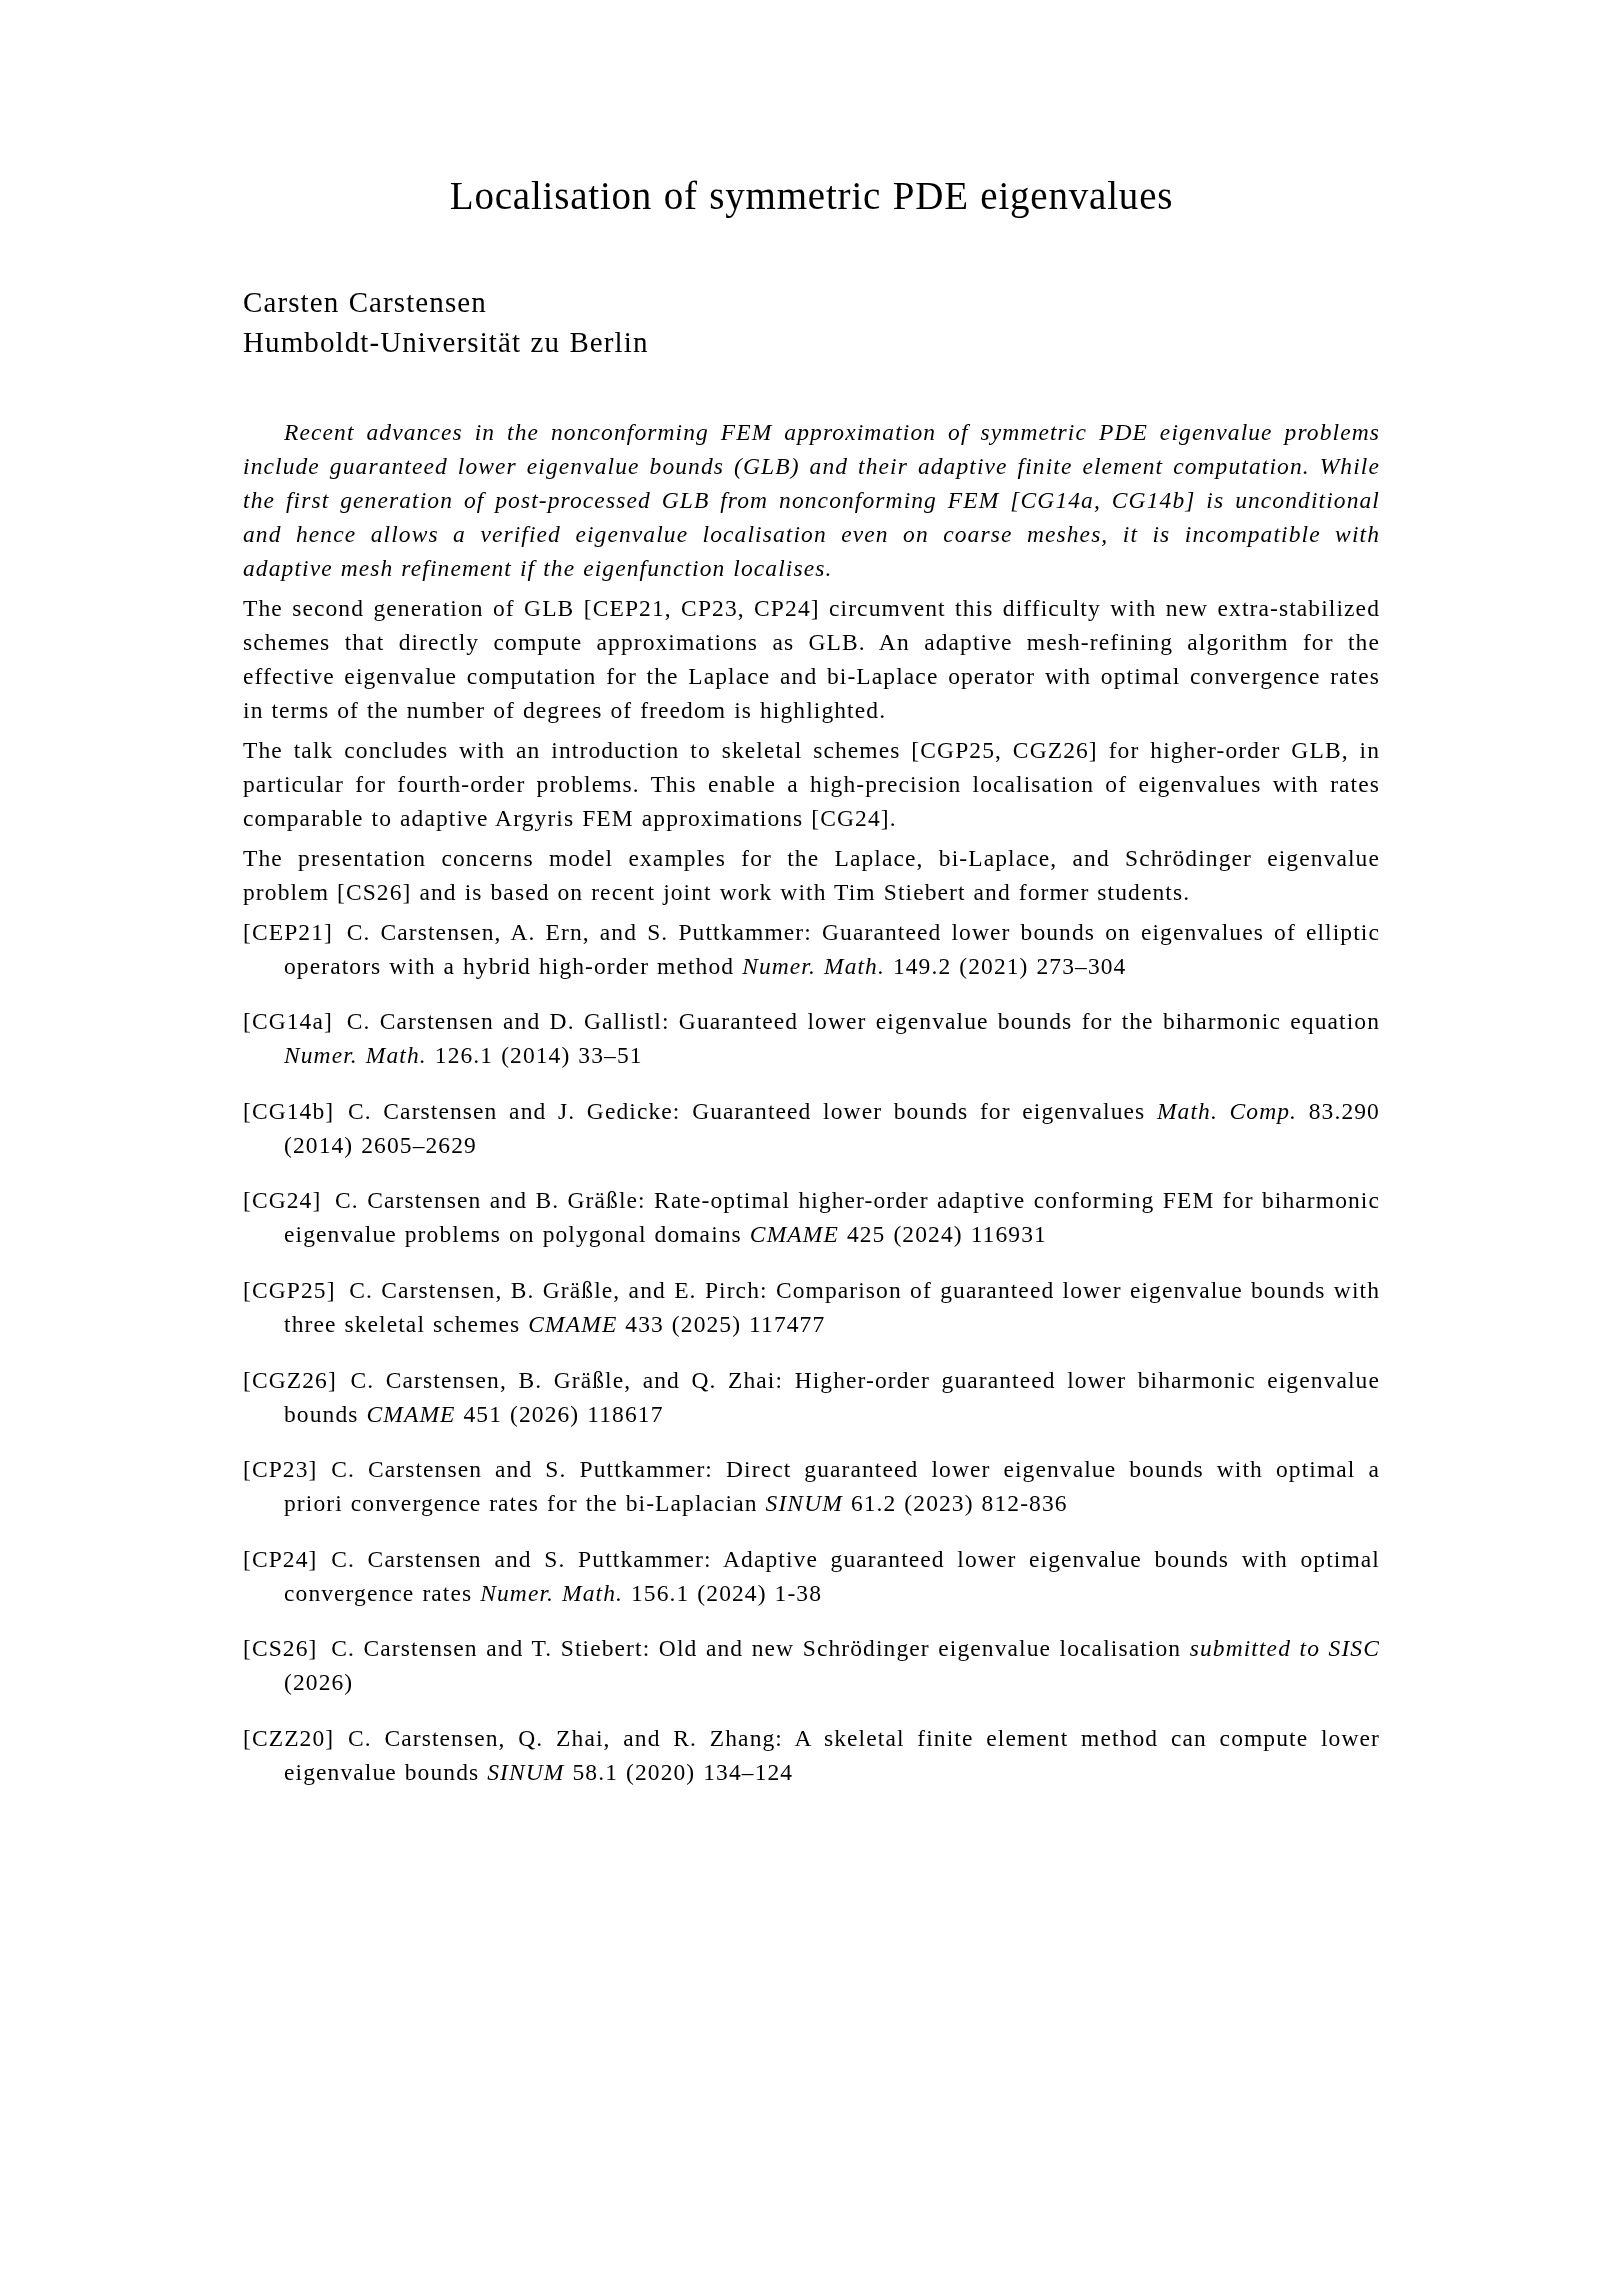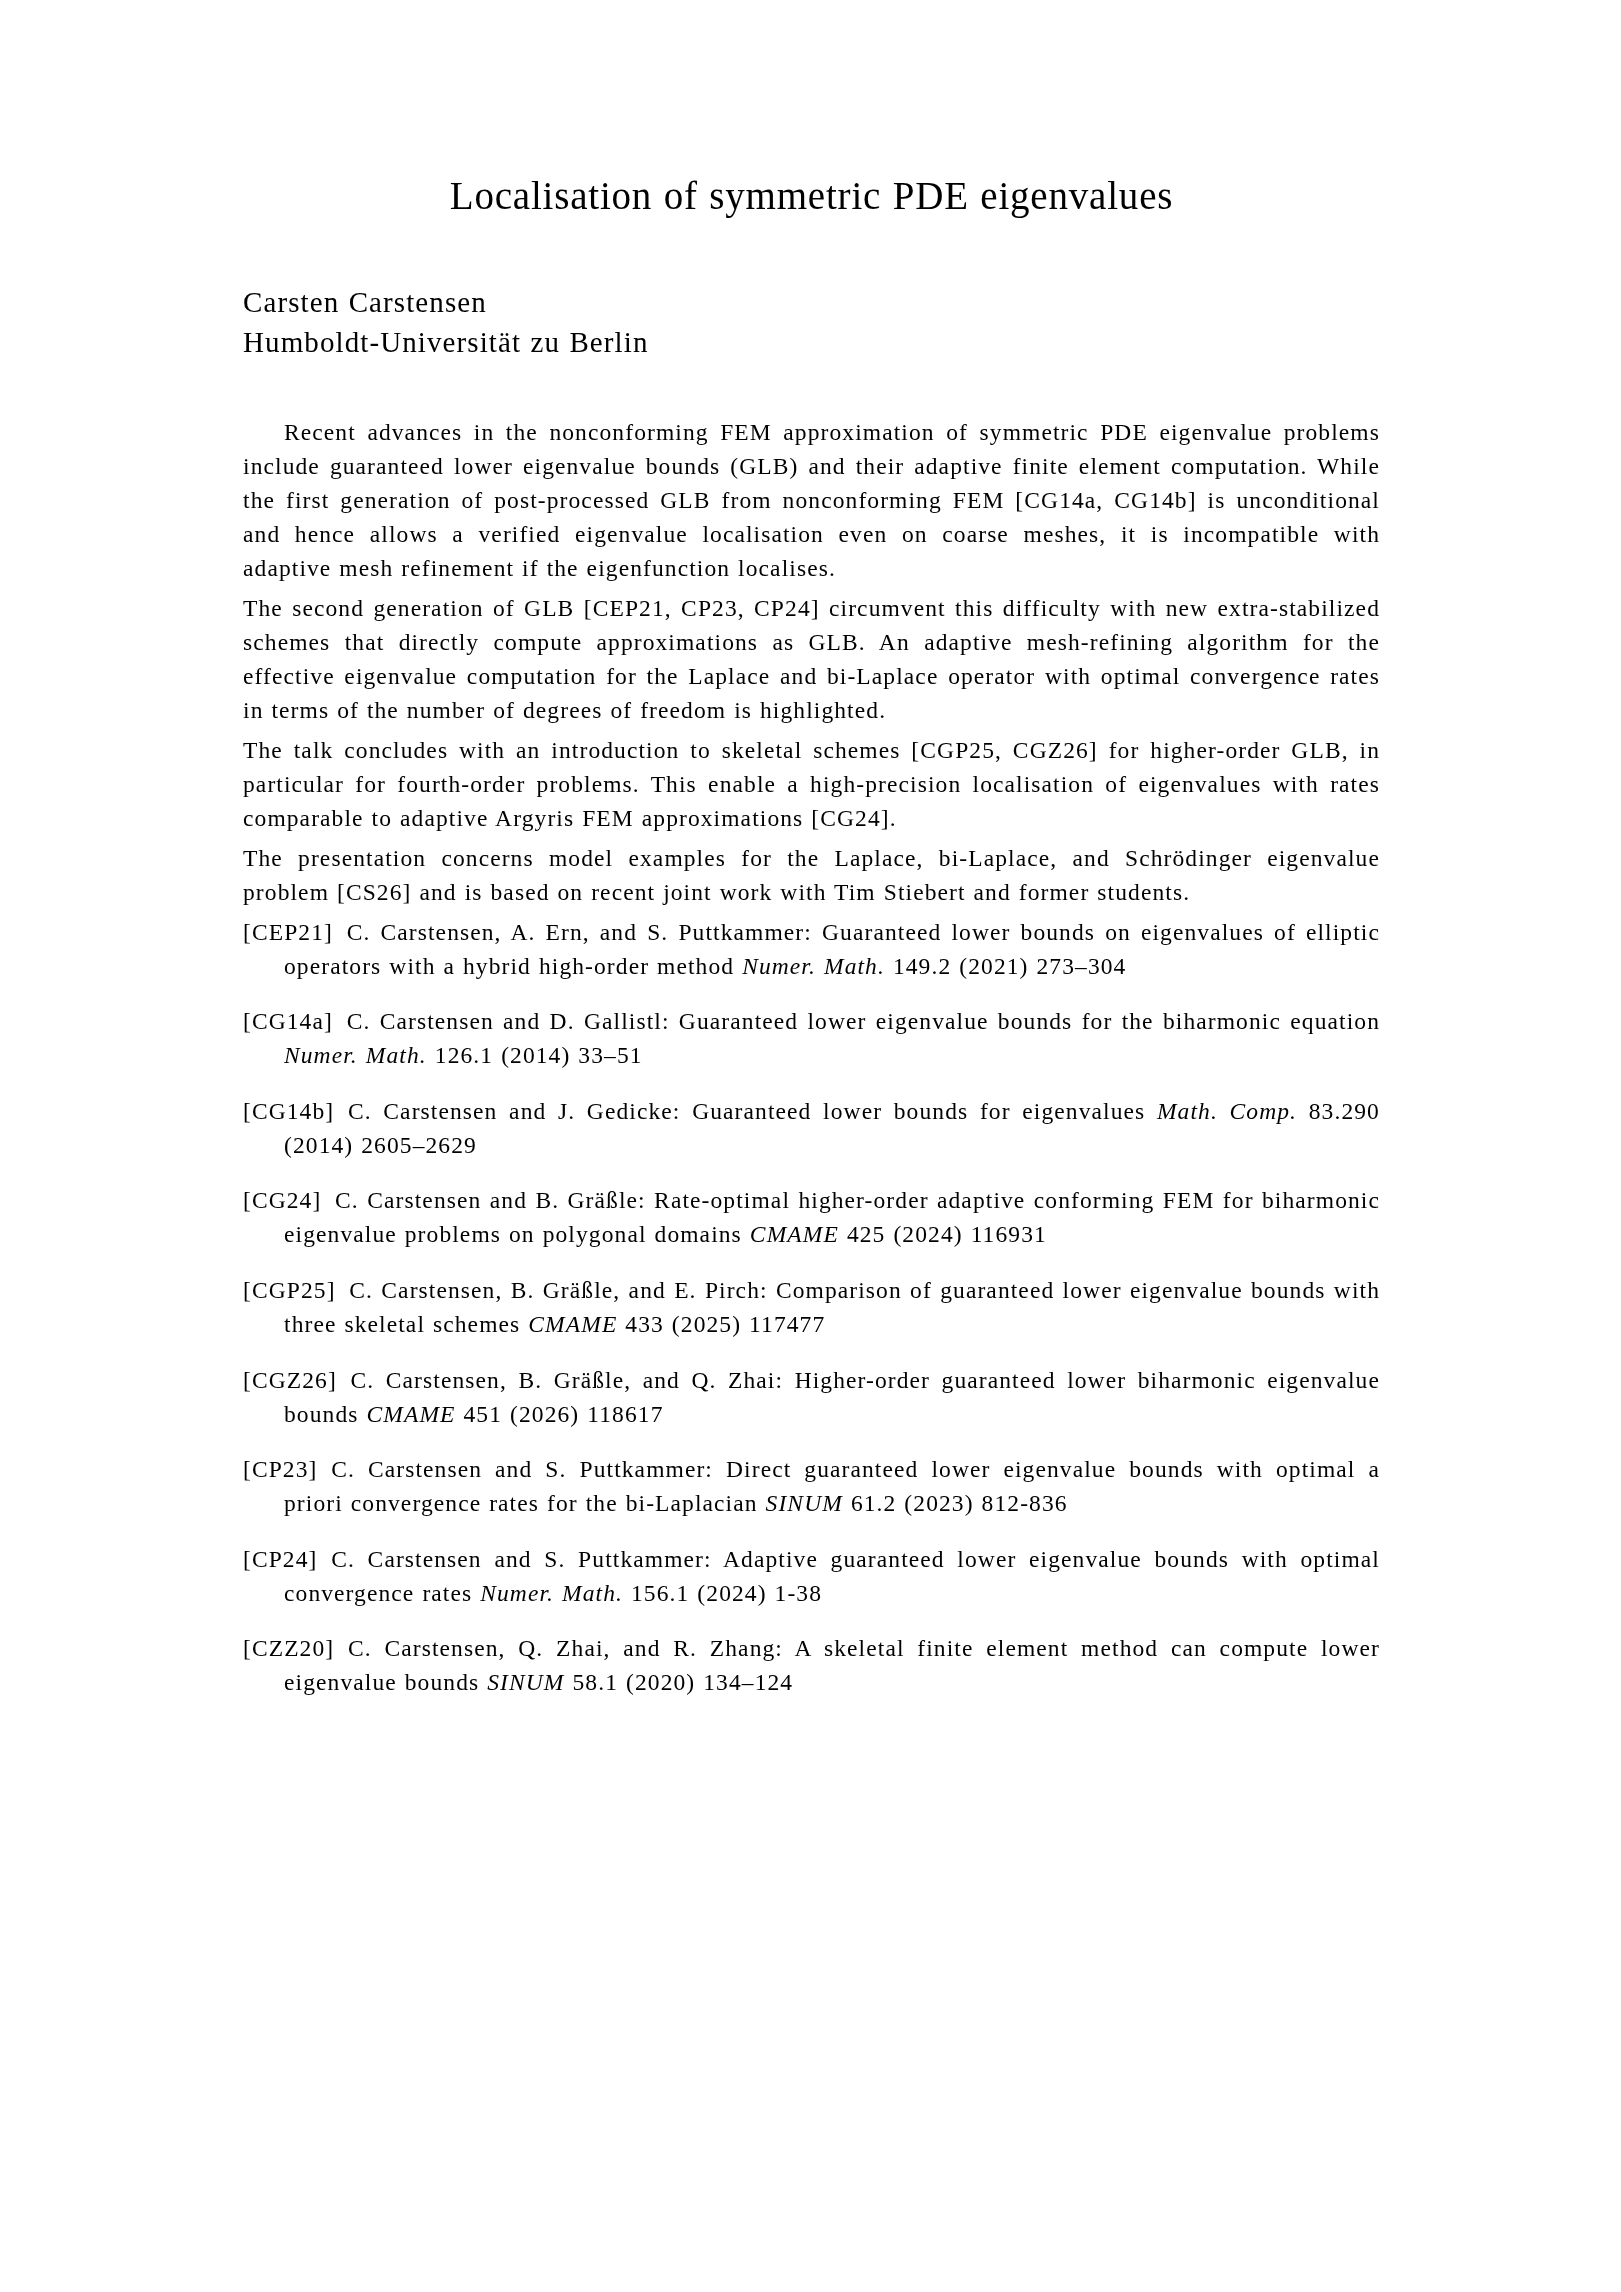--- a/index.html
+++ b/index.html
@@ -28,21 +28,21 @@
   }
   .byline {
     font-size: 29px;
     line-height: 40px;
     margin: 0 0 53px 0;
   }
   .abstract p {
     margin: 0 0 5.9px 0;
     text-align: justify;
   }
-  .abstract p.indent-first { text-indent: 41px; }
+  .abstract p.indent-first { text-indent: 41px; font-style: italic; }
   .refs-heading {
     font-size: 45px;
     line-height: 49px;
     font-weight: bold;
     letter-spacing: 0.5px;
     margin: 35px 0 19.6px 0;
   }
   .ref {
     margin: 0 0 21.6px 0;
     padding-left: 41px;
@@ -82,18 +82,19 @@
     <div class="ref"><span class="ref-label">[CG24]</span><span>C. Carstensen and B. Gräßle: Rate-optimal higher-order adaptive conforming FEM for biharmonic eigenvalue problems on polygonal domains</span> <span class="it">CMAME</span> <span>425 (2024) 116931</span></div>
 
     <div class="ref"><span class="ref-label">[CGP25]</span><span>C. Carstensen, B. Gräßle, and E. Pirch: Comparison of guaranteed lower eigenvalue bounds with three skeletal schemes</span> <span class="it">CMAME</span> <span>433 (2025) 117477</span></div>
 
     <div class="ref"><span class="ref-label">[CGZ26]</span><span>C. Carstensen, B. Gräßle, and Q. Zhai: Higher-order guaranteed lower biharmonic eigenvalue bounds</span> <span class="it">CMAME</span> <span>451 (2026) 118617</span></div>
 
     <div class="ref"><span class="ref-label">[CP23]</span><span>C. Carstensen and S. Puttkammer: Direct guaranteed lower eigenvalue bounds with optimal a priori convergence rates for the bi-Laplacian</span> <span class="it">SINUM</span> <span>61.2 (2023) 812-836</span></div>
 
     <div class="ref"><span class="ref-label">[CP24]</span><span>C. Carstensen and S. Puttkammer: Adaptive guaranteed lower eigenvalue bounds with optimal convergence rates</span> <span class="it">Numer. Math.</span> <span>156.1 (2024) 1-38</span></div>
 
+    <div class="ref"><span class="ref-label">[CS26]</span><span>C. Carstensen and T. Stiebert: Old and new Schrödinger eigenvalue localisation</span> <span class="it">submitted to SISC</span> <span>(2026)</span></div>
 
     <div class="ref"><span class="ref-label">[CZZ20]</span><span>C. Carstensen, Q. Zhai, and R. Zhang: A skeletal finite element method can compute lower eigenvalue bounds</span> <span class="it">SINUM</span> <span>58.1 (2020) 134–124</span></div>
   </div>
 
 </div>
 
 
 </body></html>

